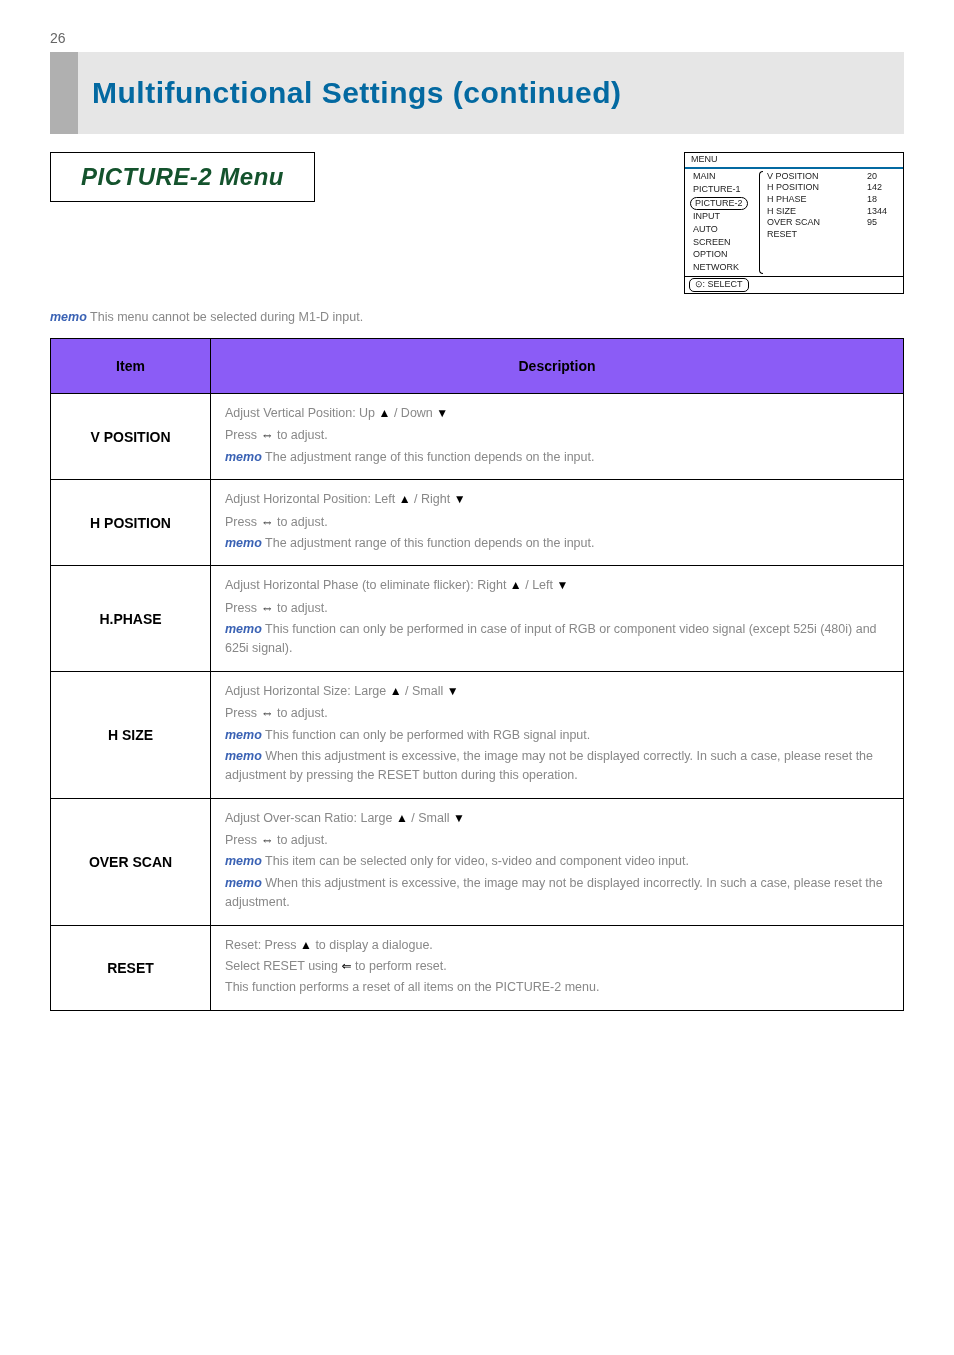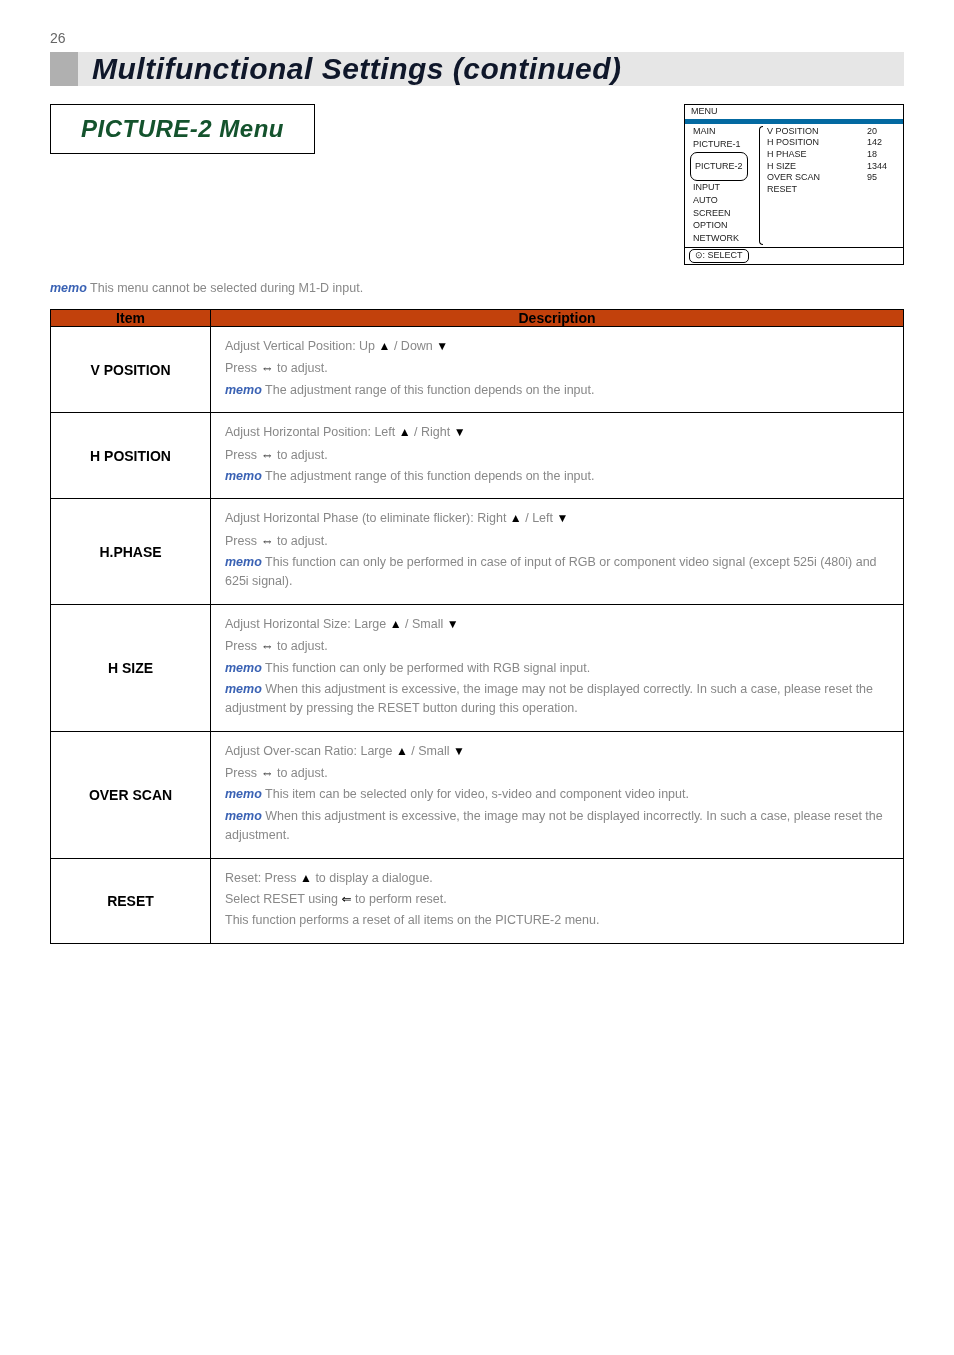--- a/index.html
+++ b/index.html
@@ -23,26 +23,25 @@
       align-items: stretch;
       margin-bottom: 18px;
     }
     .title-accent {
       width: 28px;
       background: #b0b0b0;
     }
     .title-main {
       flex: 1;
       background: #e6e6e6;
-      padding: 0 14px;
+      padding: 24px 14px;
       font-size: 30px;
       font-weight: bold;
-      color: #0f172a;
+      color: #0369a1;
       letter-spacing: 0.5px;
-      font-style: italic;
     }
     .top-row {
       display: flex;
       align-items: flex-start;
       margin-bottom: 14px;
     }
     .section-title-box {
       border: 1.5px solid #000;
       padding: 10px 30px;
       font-family: "Arial Black", Arial, sans-serif;
@@ -55,38 +54,38 @@
     }
     .spacer { flex: 1; }
     .osd-panel {
       border: 1px solid #000;
       font-size: 9px;
       line-height: 1.3;
       width: 220px;
       color: #222;
     }
     .osd-header {
-      border-bottom: 5px solid #0369a1;
+      border-bottom: 2px solid #0369a1;
       padding: 1px 6px;
       font-size: 9px;
     }
     .osd-body {
       display: flex;
       padding: 2px 4px 2px 6px;
     }
     .osd-left {
       width: 68px;
     }
     .osd-left div {
       padding: 0.5px 2px;
     }
     .osd-selected {
       border: 1px solid #000;
       border-radius: 7px;
-      padding: 8px 4px !important;
+      padding: 0 4px !important;
       display: inline-block;
       margin-left: -3px;
     }
     .osd-mid {
       border-left: 1px solid #000;
       border-top: 1px solid #000;
       border-bottom: 1px solid #000;
       border-top-left-radius: 6px;
       border-bottom-left-radius: 6px;
       width: 4px;
@@ -127,24 +126,24 @@
     table.main {
       width: 100%;
       border-collapse: collapse;
       border: 1.5px solid #000;
     }
     table.main th, table.main td {
       border: 1px solid #000;
       vertical-align: middle;
     }
     table.main th {
-      background: #c2410c;
+      background: #8b5cf6;
       font-weight: bold;
       text-align: center;
-      padding: 0;
+      padding: 19px;
       font-size: 14px;
     }
     table.main td.item-cell {
       width: 160px;
       text-align: center;
       font-weight: bold;
       font-size: 14px;
       padding: 8px;
     }
     table.main td.desc-cell {

